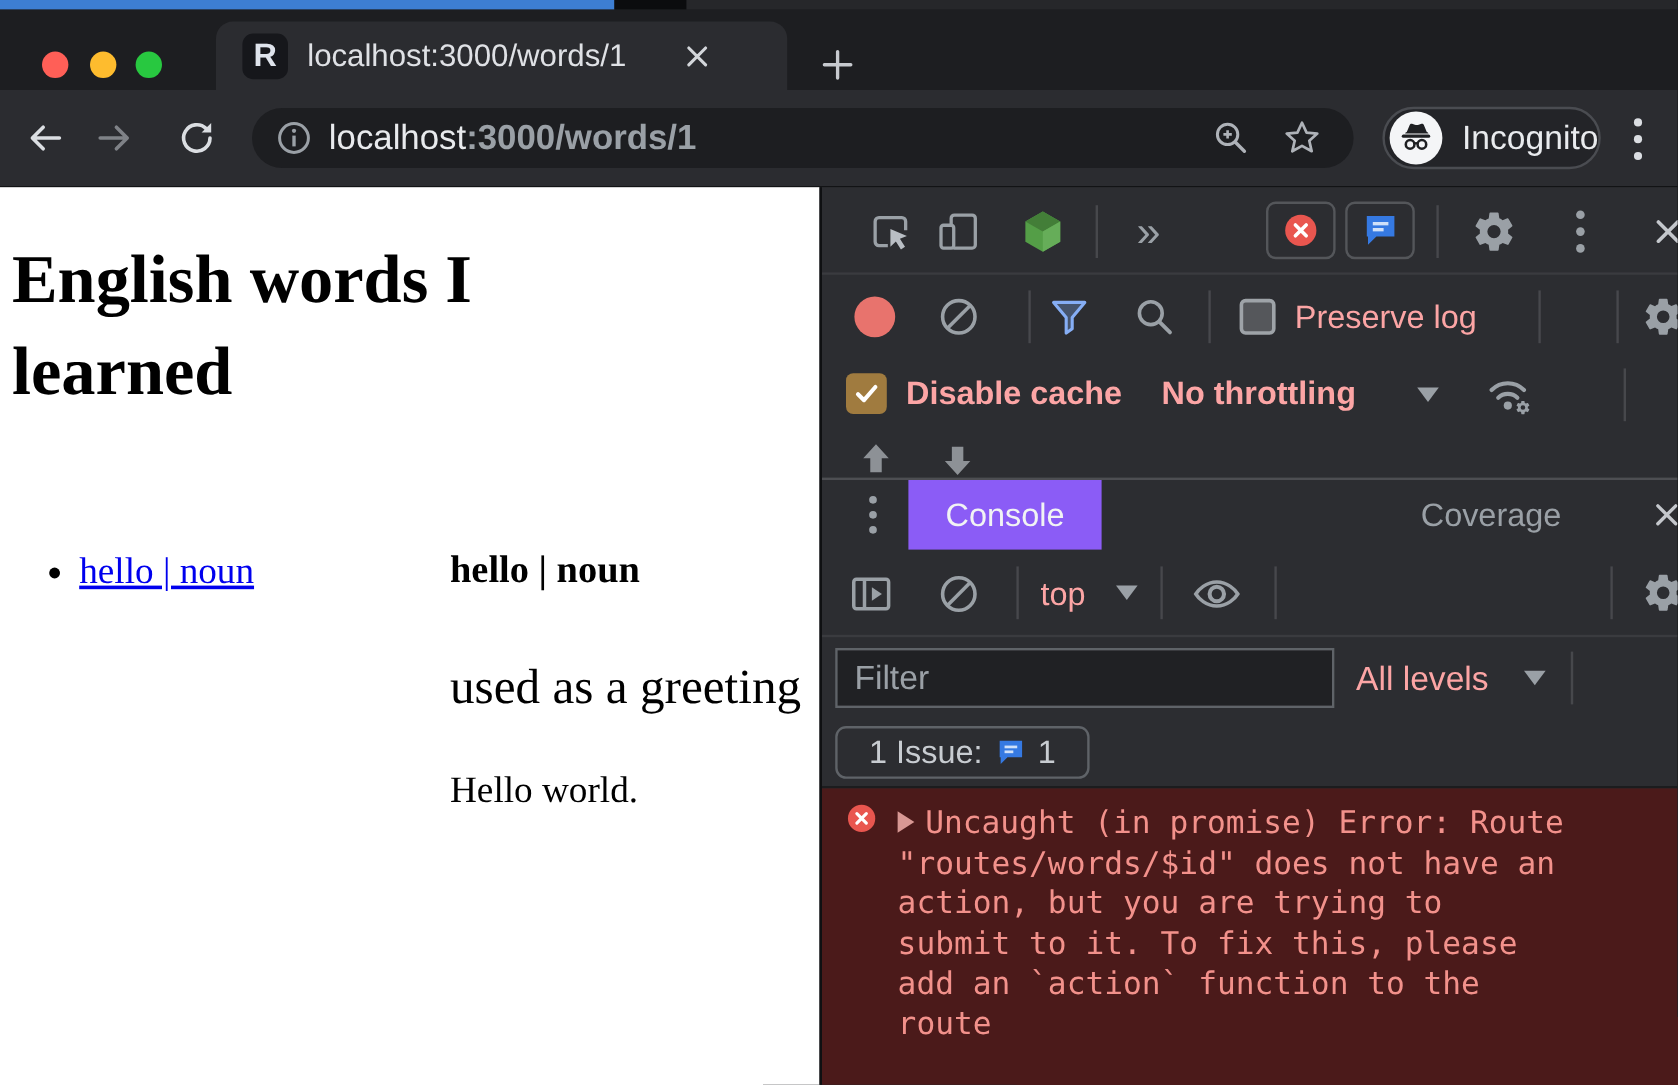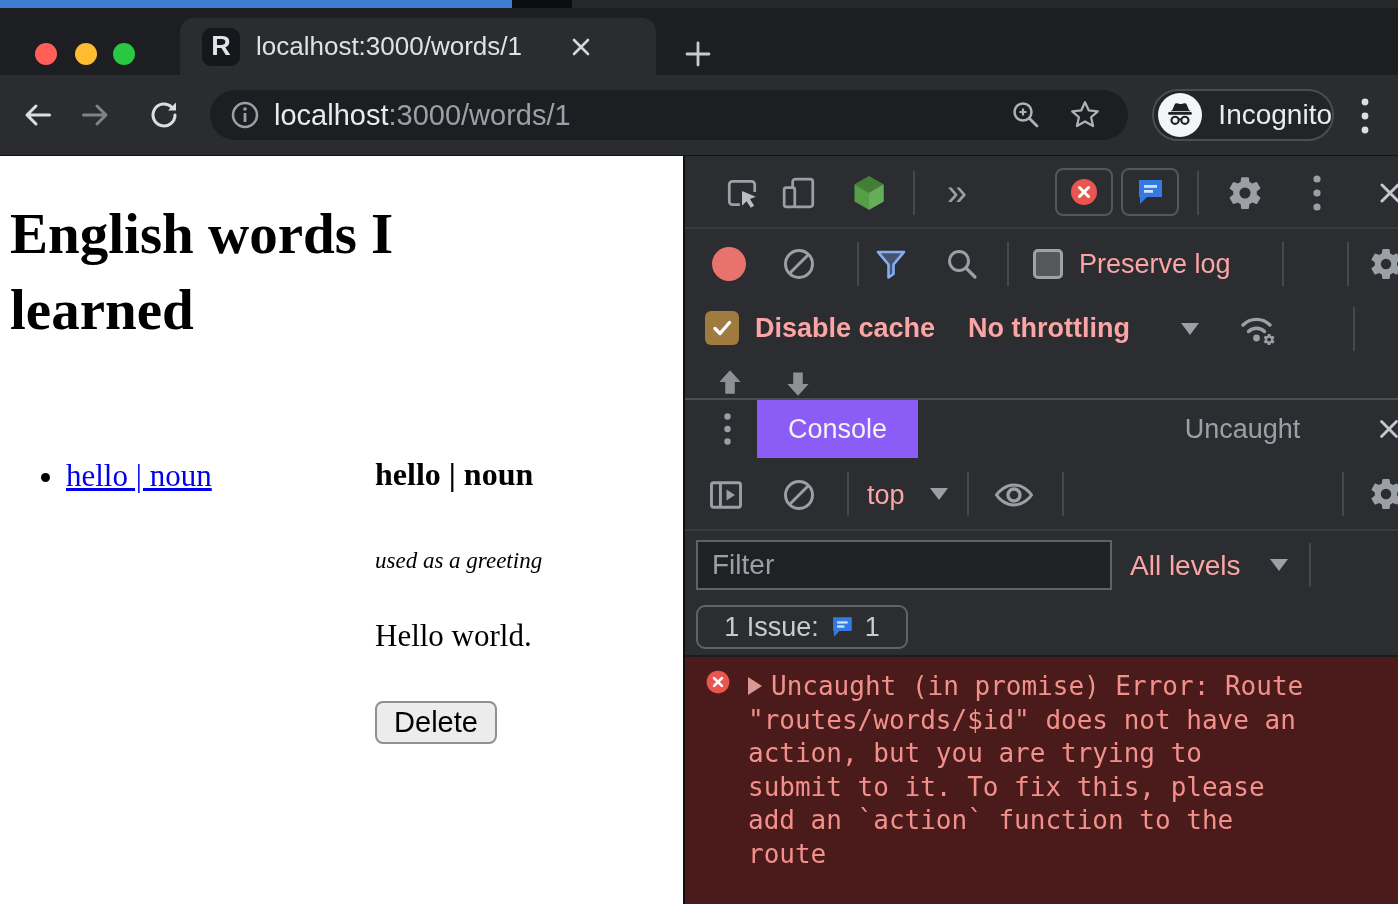--- a/index.html
+++ b/index.html
@@ -28,21 +28,21 @@
   .newtab { position:absolute; left:678px; top:26px; width:40px; height:40px;
             display:flex; align-items:center; justify-content:center; }
 
   
   .toolbar { position:absolute; left:0; top:75px; width:1398px; height:80px; background:#2b2c30; }
   .nav-btn { position:absolute; top:22px; width:36px; height:36px; }
   .urlbar { position:absolute; left:210px; top:15px; width:918px; height:50px; border-radius:25px;
             background:#1d1e21; display:flex; align-items:center; }
   .url-info { margin-left:20px; }
   .url-text { margin-left:14px; font-size:29px; color:#e8eaed; white-space:nowrap; flex:1; }
-  .url-text .dim { color:#9aa0a6; }
+  .url-text .dim { color:#9aa0a6;font-weight:bold; }
   .url-zoom { margin-right:26px; } .url-star { margin-right:26px; }
   .incog { position:absolute; left:1152px; top:14px; width:182px; height:52px; border-radius:26px;
            background:#232428; border:2px solid #4a4c51; display:flex; align-items:center;justify-content:space-between; }
   .incog-circle { width:44px; height:44px; border-radius:50%; background:#f4f5f7; margin-left:4px;
                   display:flex; align-items:center; justify-content:center; }
   .incog-label { margin-left:14px; color:#e9ebee; font-size:28px; }
   .kebab-browser { position:absolute; left:1360px; top:22px; width:24px; height:36px; }
 
   
   .content { position:absolute; left:0; top:155px; width:1398px; height:749px; display:flex; border-top:1px solid #121315; }
@@ -50,21 +50,21 @@
           font-family:"Liberation Serif", serif; color:#000; }
   .devtools { position:relative; width:715px; height:749px; background:#2c2d31; border-left:2px solid #0f1012; }
 
   
   .page h1 { position:absolute; left:10px; top:40px; width:520px; font-size:57px; line-height:76px; font-weight:bold; }
   .word-list { position:absolute; left:0; top:300px; padding-left:66px; list-style:disc; }
   .word-list li { font-size:31px; line-height:40px; }
   .word-list a { color:#0000ee; text-decoration:underline; }
   .word-detail { position:absolute; left:375px; top:300px; }
   .wd-title { font-size:32px; font-weight:bold; }
-  .wd-def { margin-top:55px; font-size:23px; font-style:italic; }
+  .wd-def { margin-top:55px; font-size:41px; }
   .wd-ex  { margin-top:44px; font-size:31px; }
   .delete-btn { margin-top:47px; width:122px; height:43px; background:#ececec; border:2px solid #8f9092;
                 border-radius:8px; font-family:"Liberation Sans",sans-serif; font-size:29px; color:#000; }
 
   
   .dt-row { position:absolute; left:0; width:713px; }
   .sep { position:absolute; width:2px; background:#47484c; }
   .icon-abs { position:absolute; }
   .dt-label { position:absolute; color:#fca5a5; font-size:27px; white-space:nowrap; }
   .caret { position:absolute; width:0; height:0; border-left:9px solid transparent;
@@ -214,21 +214,20 @@
       <h1>English words I learned</h1>
       <ul class="word-list">
         <li>
           <a href="#">hello | noun</a>
         </li>
       </ul>
       <div class="word-detail">
         <div class="wd-title">hello | noun</div>
         <div class="wd-def">used as a greeting</div>
         <div class="wd-ex">Hello world.</div>
-        <button class="delete-btn">Delete</button>
       </div>
     </div>
 
     <div class="devtools">
 
       <div class="dt-row dt-top">
         <div class="icon-abs" style="left:39px;top:19px">
           <svg width="36" height="36" viewBox="0 0 34 34">
               <path d="M15 28H8a3 3 0 0 1-3-3V9a3 3 0 0 1 3-3h18a3 3 0 0 1 3 3v7" fill="none" stroke="#9aa0a6" stroke-width="2.6"></path>
               <path d="M17 15l13 5.5-5.5 2.2 4 6.3-3.2 2-4-6.3-4.3 4.3z" fill="#b9bec4"></path>
@@ -352,21 +351,21 @@
 
       <div class="dt-row tabsrow">
         <div class="icon-abs" style="left:38px;top:12px">
           <svg width="9" height="34" viewBox="0 0 9 34">
               <circle cx="4.5" cy="4.5" r="3.2" fill="#9aa0a6"></circle>
               <circle cx="4.5" cy="17" r="3.2" fill="#9aa0a6"></circle>
               <circle cx="4.5" cy="29.5" r="3.2" fill="#9aa0a6"></circle>
             </svg>
         </div>
         <div class="console-tab">Console</div>
-        <div class="drawer-tab" style="left:490px;width:135px">Uncaught</div>
+        <div class="drawer-tab" style="left:490px;width:135px">Coverage</div>
         <div class="icon-abs" style="left:690px;top:15px">
           <svg width="28" height="28" viewBox="0 0 30 30">
               <path d="M7 7l16 16M23 7L7 23" stroke="#c4c7cc" stroke-width="3" stroke-linecap="round"></path>
             </svg>
         </div>
       </div>
 
       <div class="dt-row ctoolbar">
         <div class="icon-abs" style="left:22px;top:18px">
           <svg width="38" height="38" viewBox="0 0 34 34">

